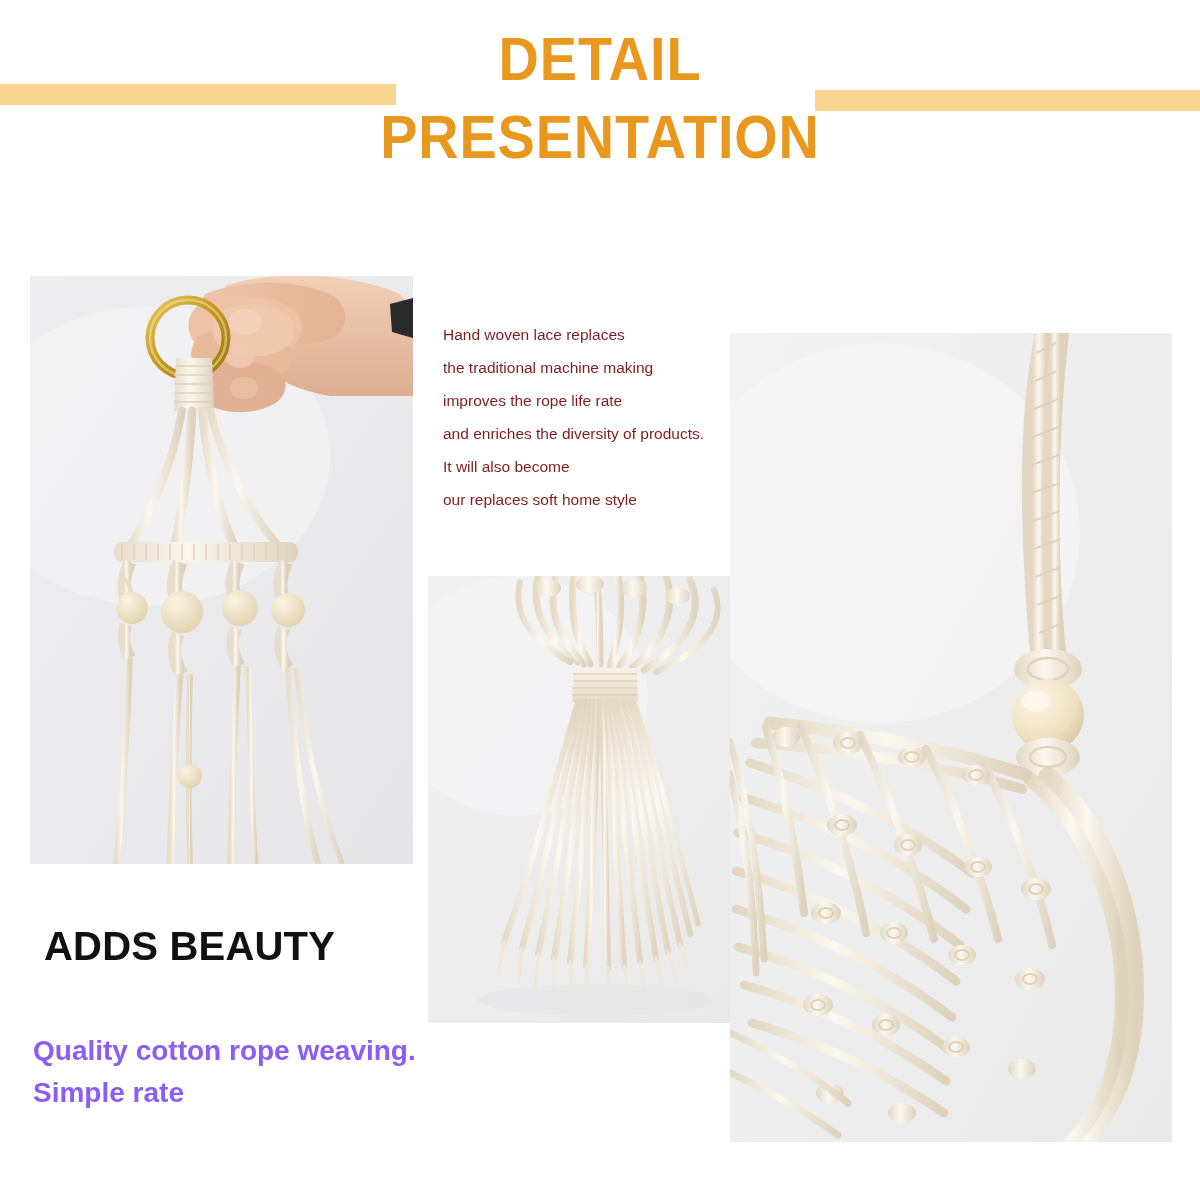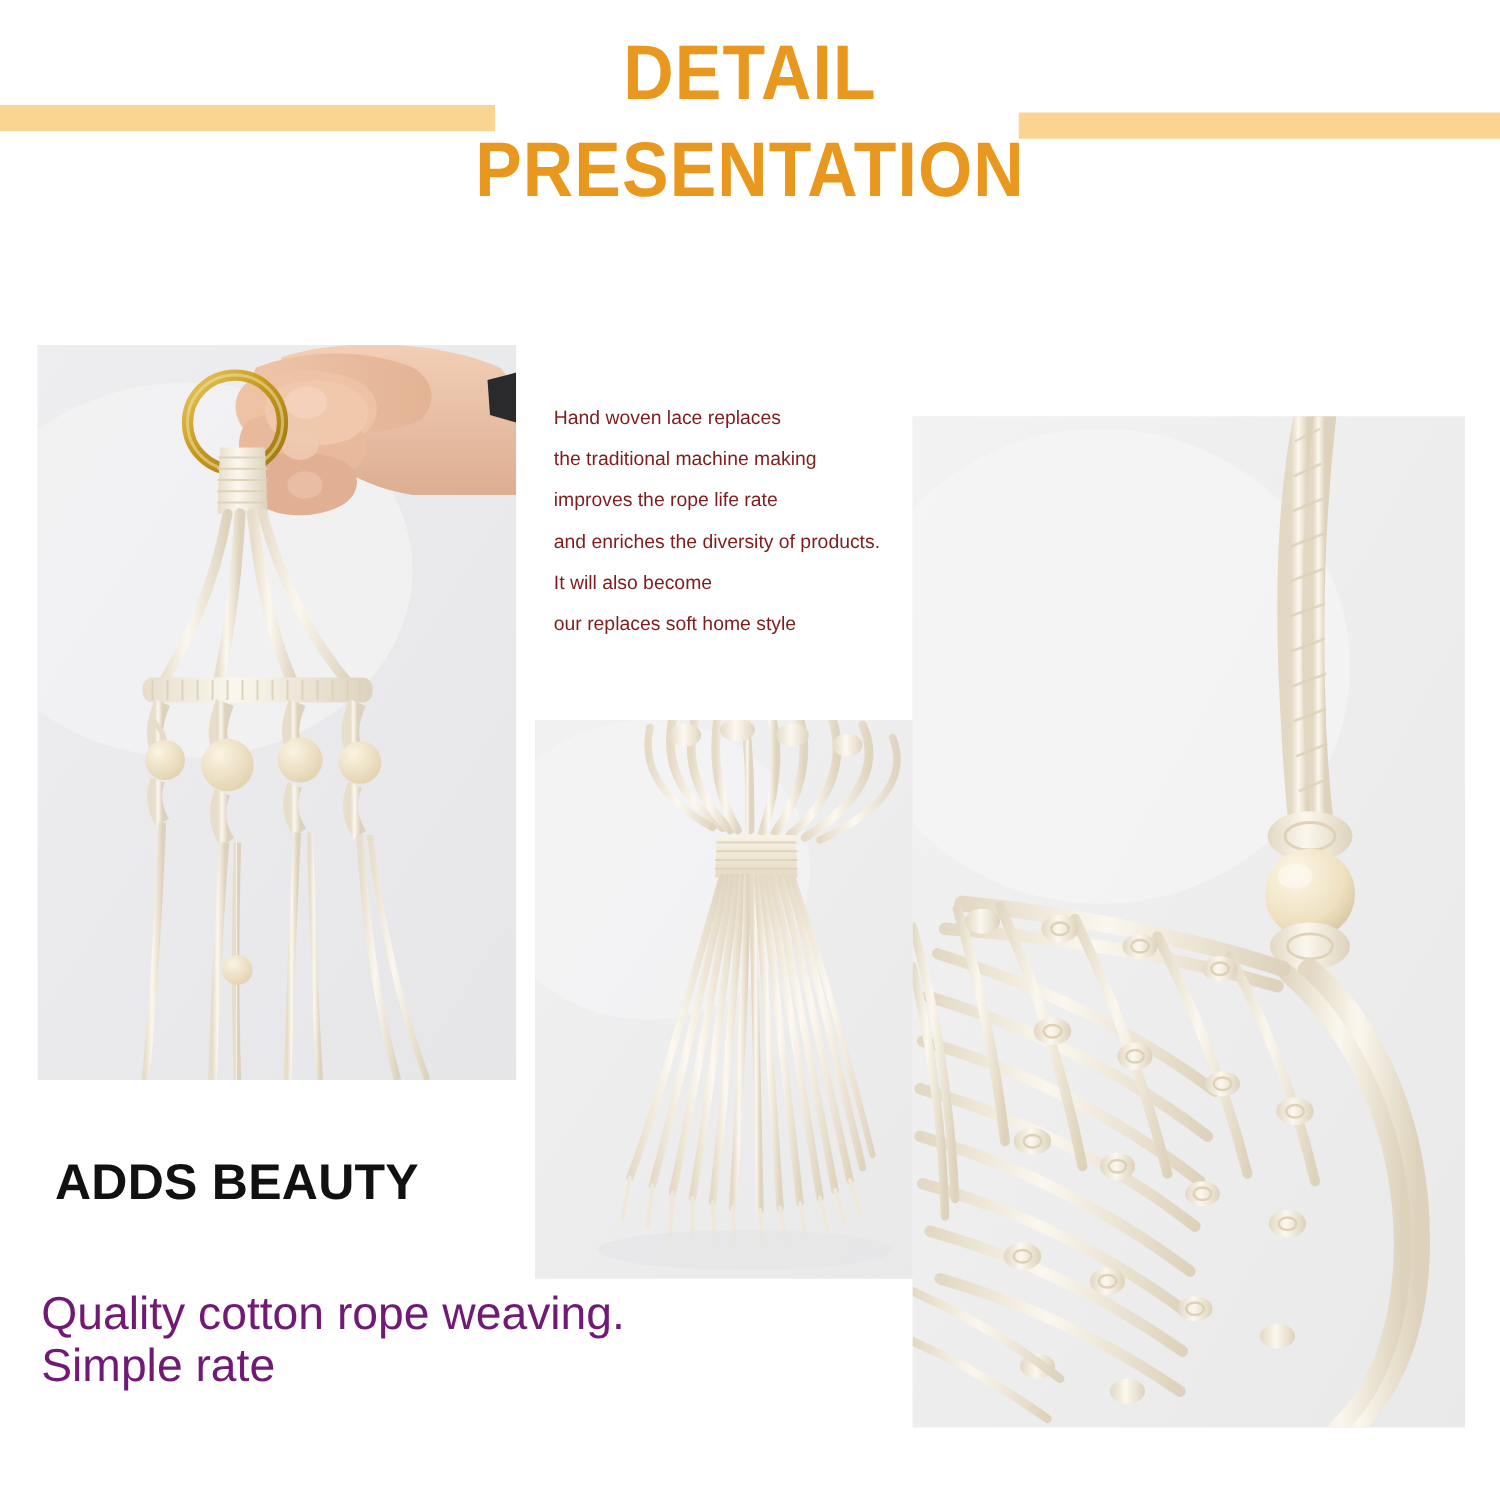--- a/index.html
+++ b/index.html
@@ -47,21 +47,21 @@
 
   
   .headline{
     position:absolute;left:32px;top:923px;
     color:#111111;font-weight:bold;font-size:40px;line-height:47px;
     letter-spacing:.2px;
     margin-left:12px;
   }
   .subcopy{
     position:absolute;left:33px;top:1030px;
-    color:#701a75;font-size:37px;line-height:42px;font-weight:400;
+    color:#8b5cf6;font-size:28px;line-height:42px;font-weight:700;
   }
   .subcopy div{white-space:nowrap;}
 </style>
 </head>
 <body>
 
 <div class="page">
 
   <div class="bar bar-left"></div>
   <div class="bar bar-right"></div>

